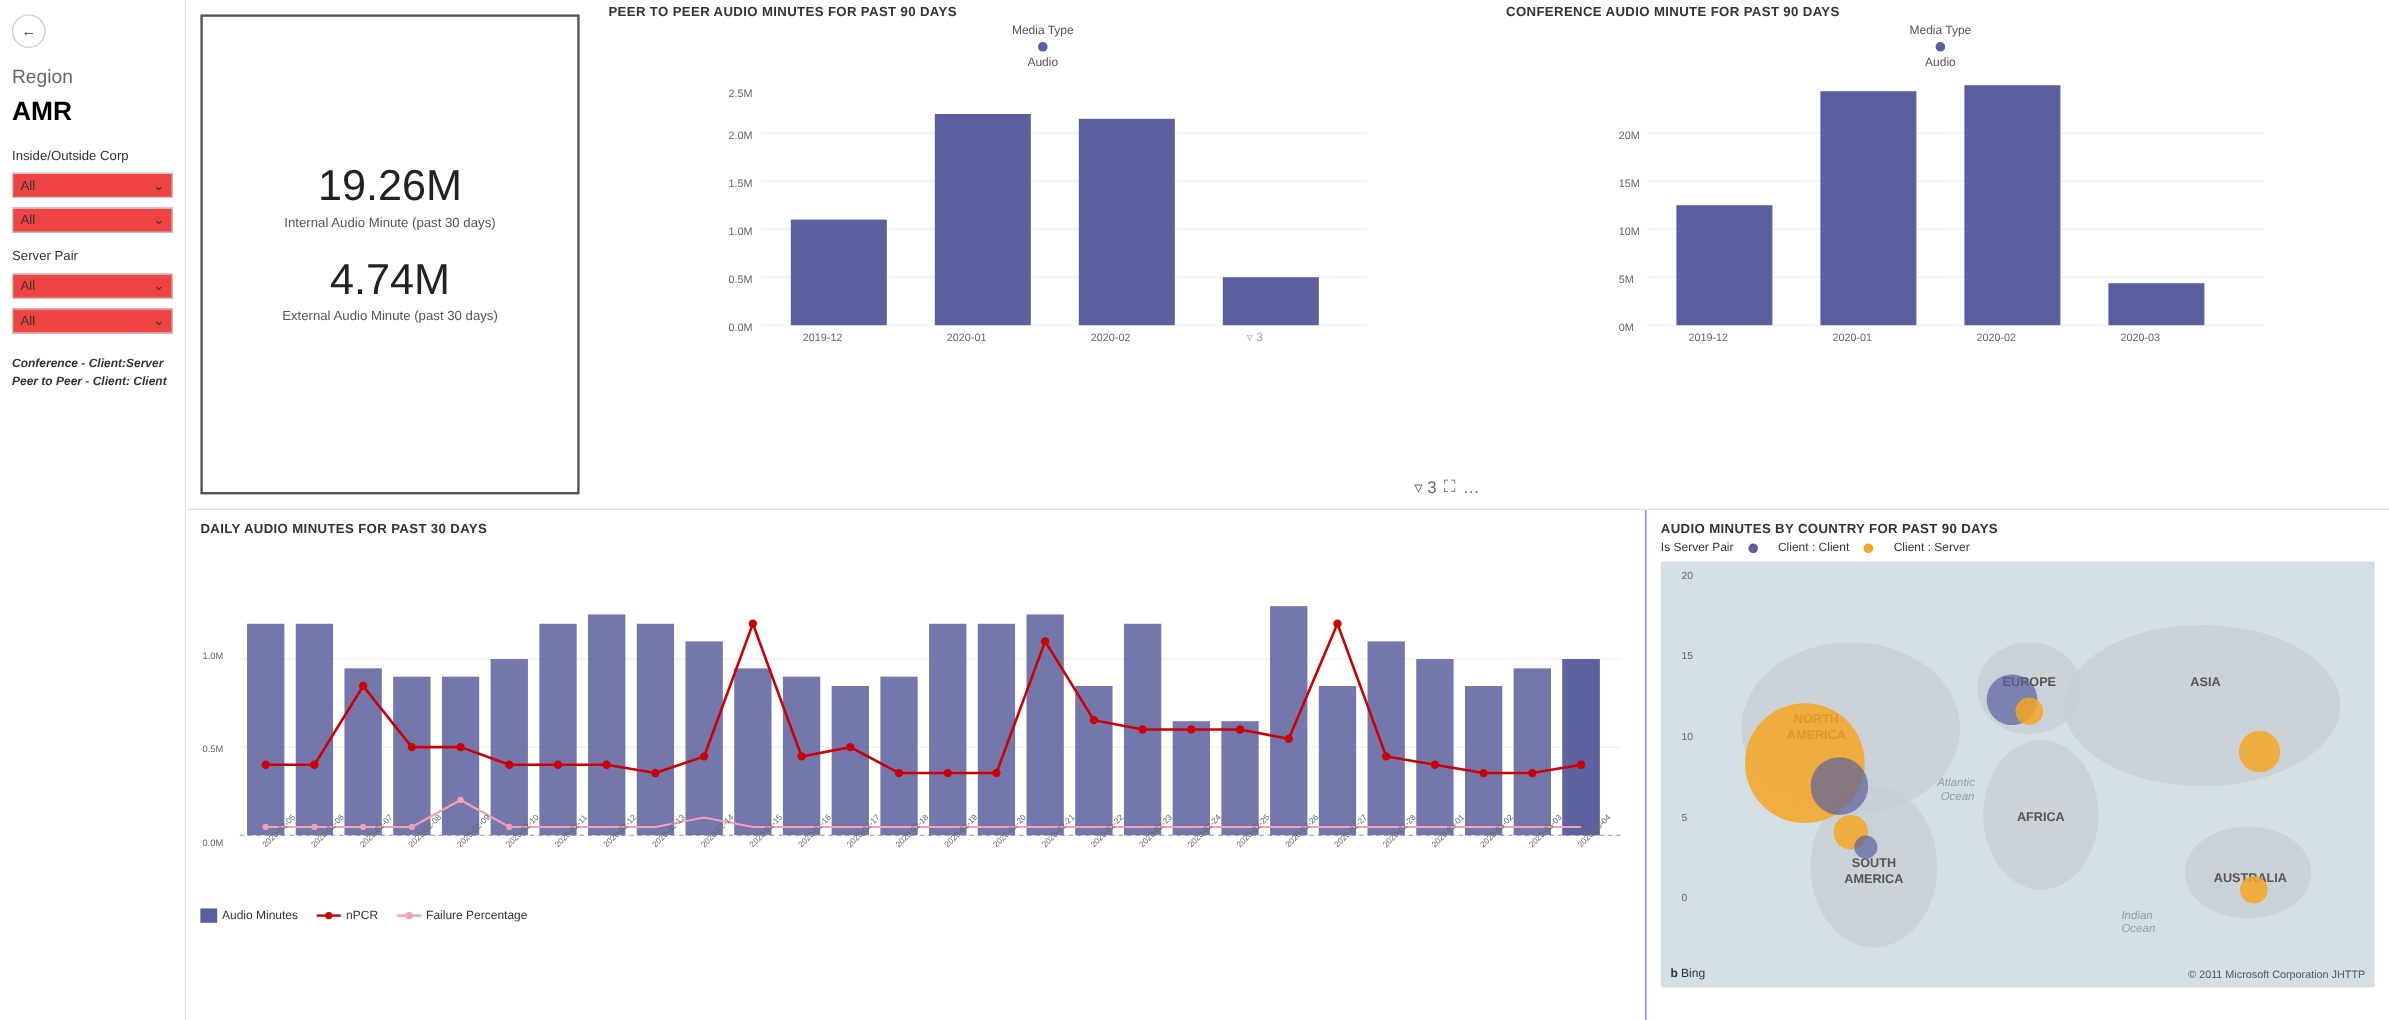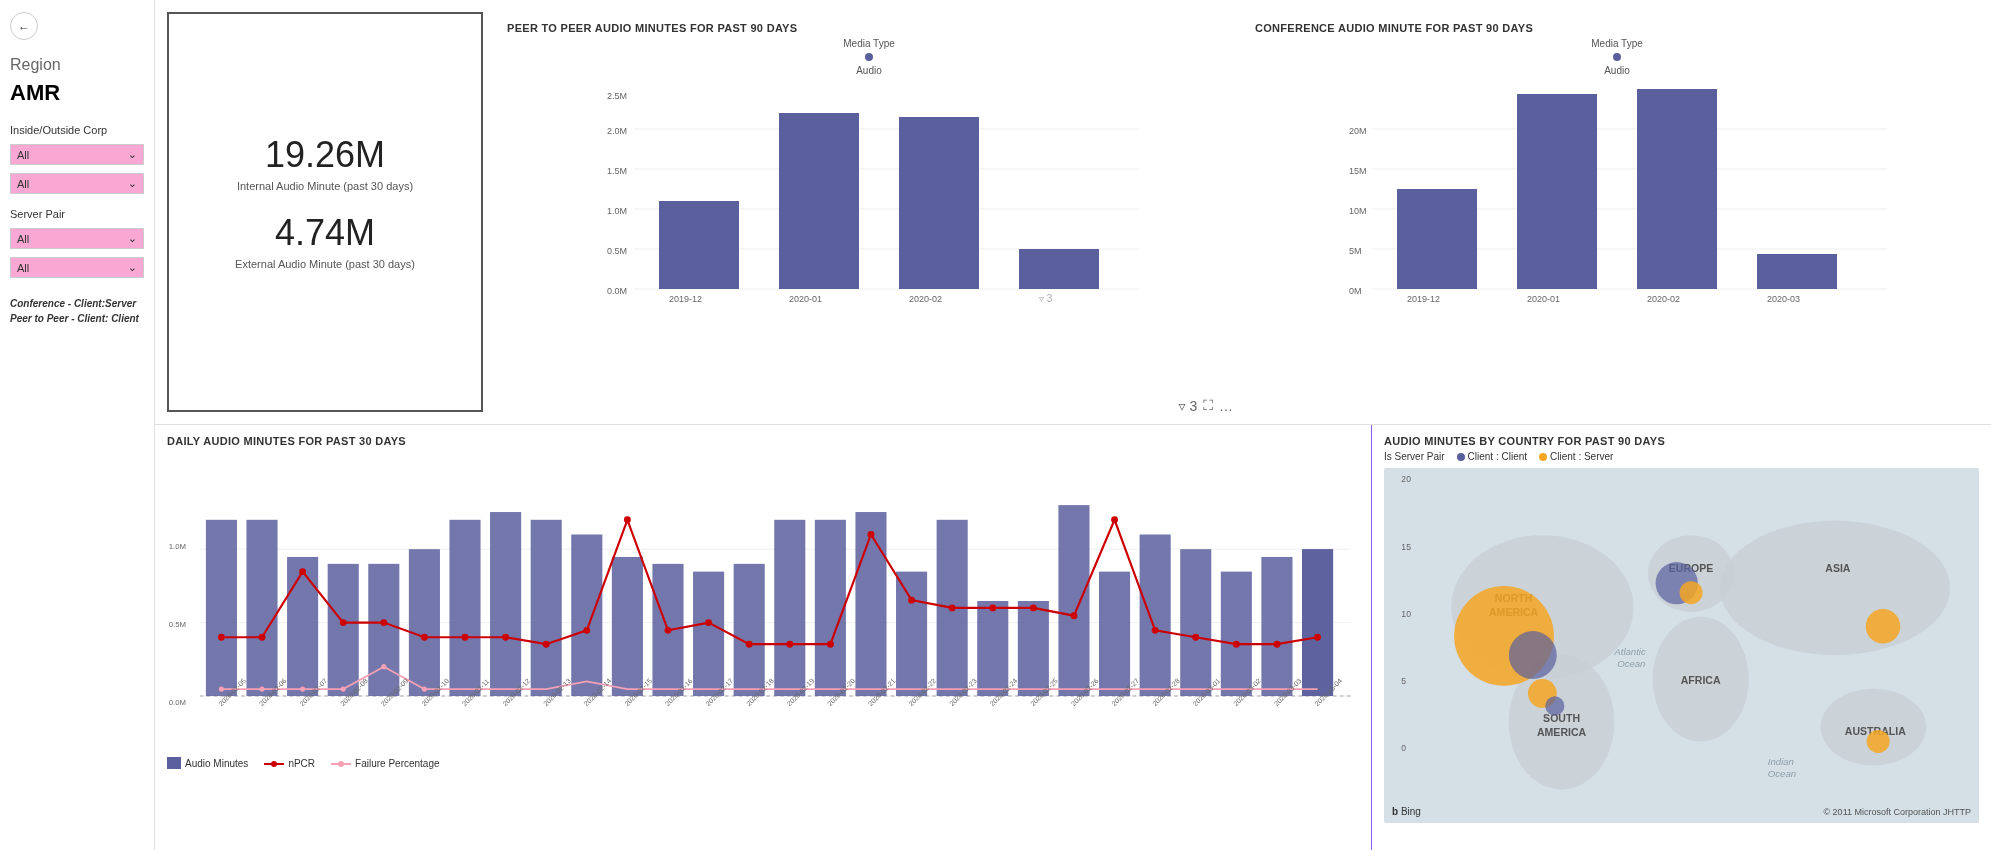--- a/index.html
+++ b/index.html
@@ -64,21 +64,21 @@
     }
 
     .sidebar-dropdown {
       border: 1px solid #ccc;
       padding: 3px 6px;
       font-size: 11px;
       display: flex;
       justify-content: space-between;
       align-items: center;
       cursor: pointer;
-      background: #f9a8d4;
+      background: #ef4444;
       margin-top: 2px;
       text-align: right;
     }
 
     .sidebar-note {
       font-size: 10px;
       color: #333;
       margin-top: 12px;
       line-height: 1.5;
     }
@@ -114,21 +114,21 @@
 
     .kpi-label {
       font-size: 11px;
       color: #555;
       margin-top: 4px;
       margin-bottom: 20px;
     }
 
     
     .chart-panel {
-      padding: 22px 12px;
+      padding: 4px 12px;
       position: relative;
     }
 
     .chart-title {
       font-size: 11px;
       font-weight: 600;
       color: #333;
       text-transform: uppercase;
       letter-spacing: 0.3px;
       margin-bottom: 4px;
@@ -207,21 +207,21 @@
       font-size: 10px;
       display: flex;
       gap: 12px;
       align-items: center;
       margin-bottom: 6px;
     }
 
     .map-legend-item {
       display: flex;
       align-items: center;
-      gap: 3px;
+      gap: 17px;
     }
 
     .bing-logo {
       position: absolute;
       bottom: 6px;
       left: 8px;
       font-size: 10px;
       color: #333;
     }
 
@@ -240,21 +240,21 @@
     }
 
     .x-axis-label {
       font-size: 9px;
       fill: #666;
     }
 
     .daily-legend {
       display: flex;
       gap: 16px;
-      align-items: flex-end;
+      align-items: center;
       margin-top: 6px;
       font-size: 10px;
     }
 
     .daily-legend-item {
       display: flex;
       align-items: center;
       gap: 4px;
     }
   </style>

